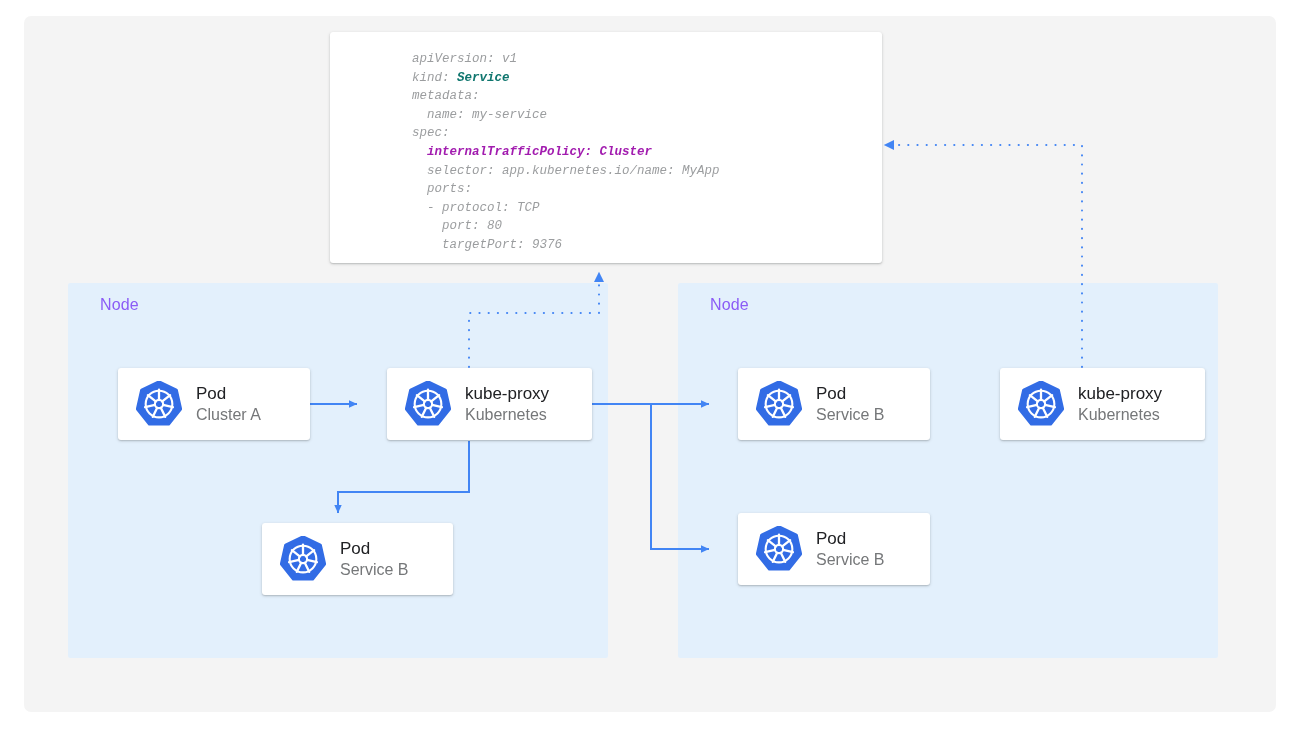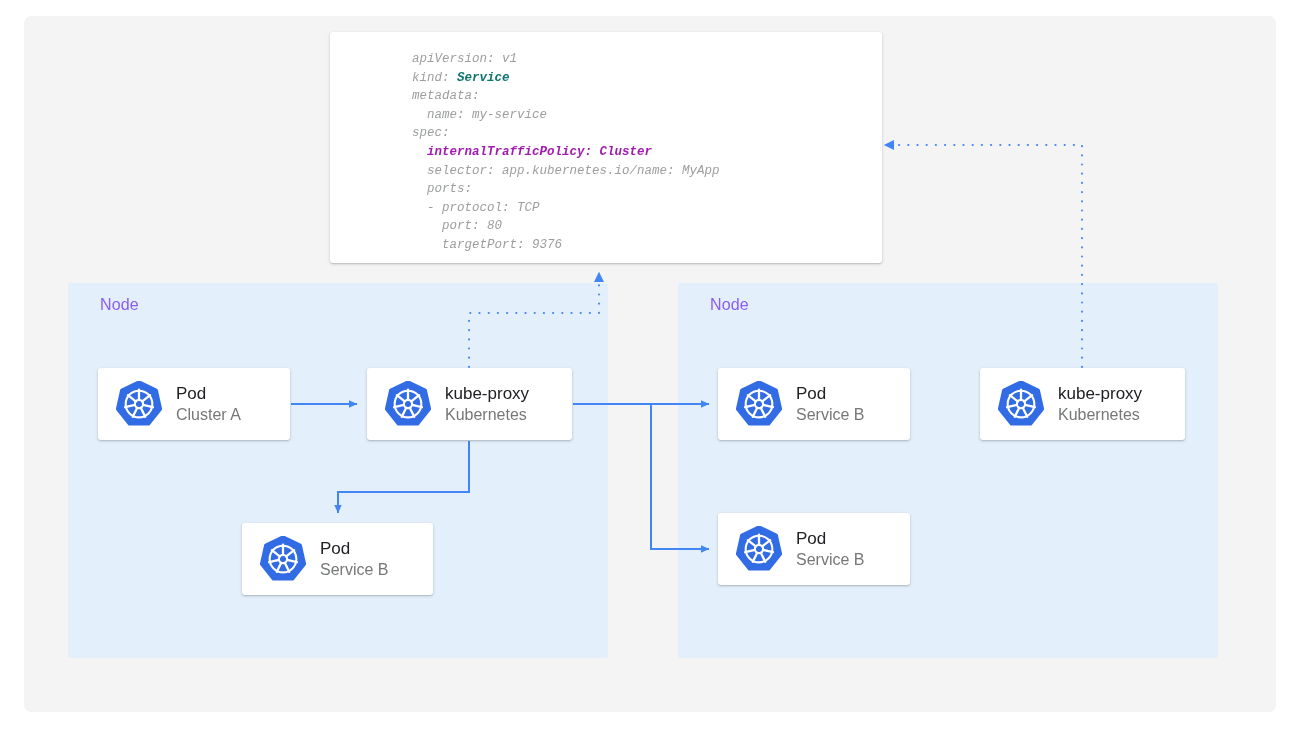--- a/index.html
+++ b/index.html
@@ -55,20 +55,21 @@
     background: #ffffff;
     border-radius: 3px;
     box-shadow: 0 1px 3px rgba(60,64,67,0.26), 0 1px 1px rgba(60,64,67,0.12);
     box-sizing: border-box;
   }
 
   .node-card {
     display: flex;
     align-items: center;
     padding-left: 18px;
+    margin-left: 20px;
   }
   .node-card .k8s-icon {
     flex: 0 0 auto;
     width: 46px;
     height: 46px;
     margin-right: 14px;
   }
   .card-text {
     display: flex;
     flex-direction: column;

